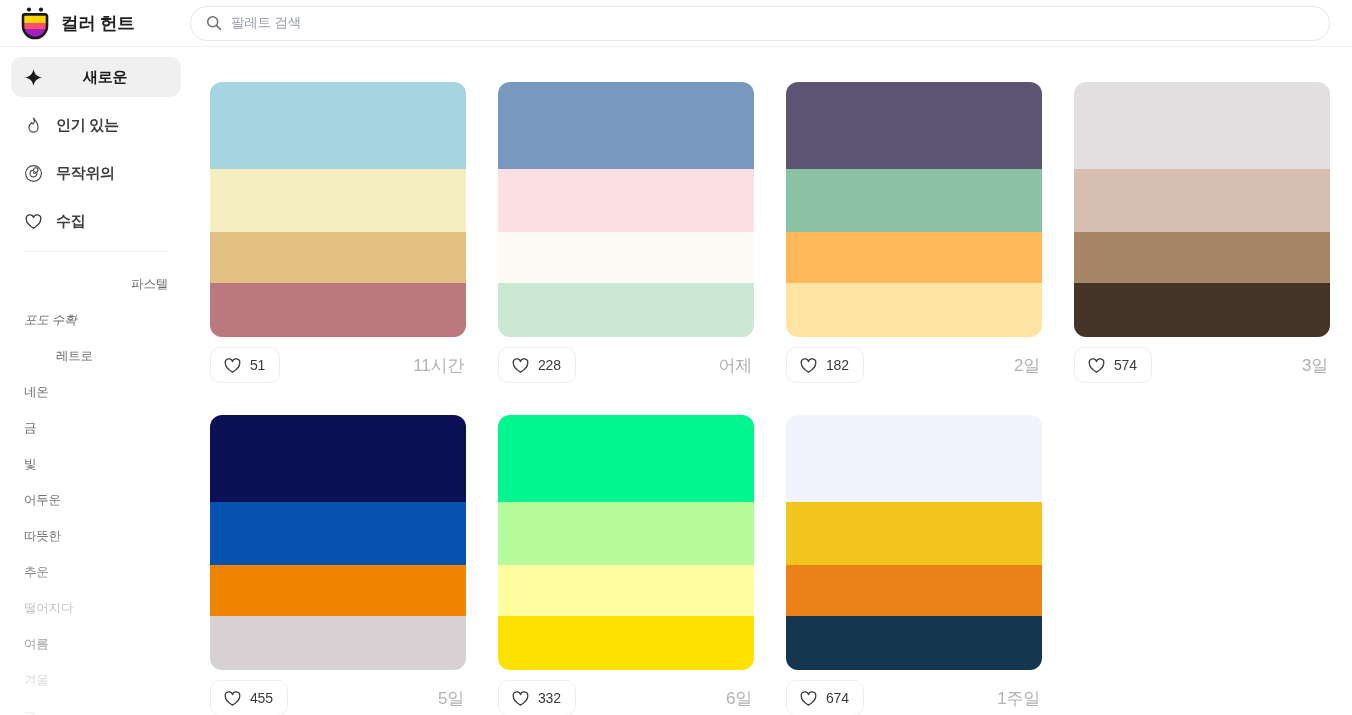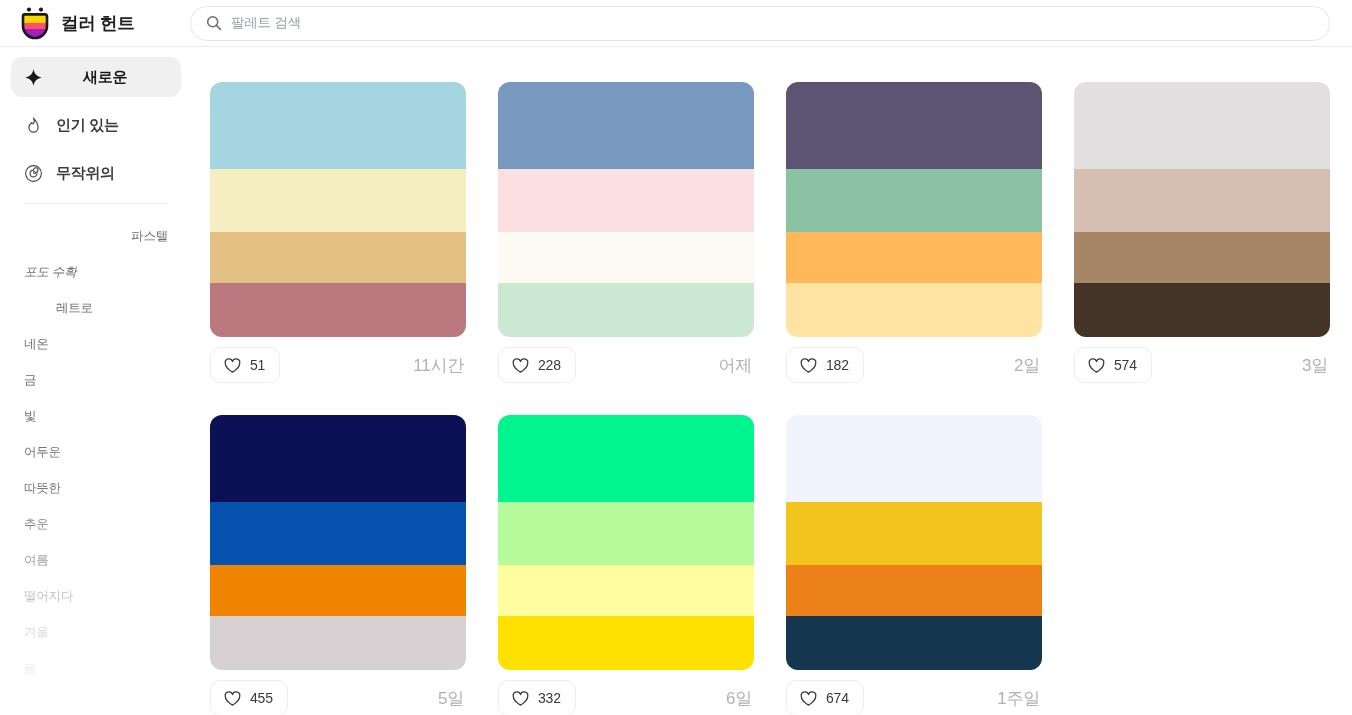--- a/index.html
+++ b/index.html
@@ -215,34 +215,42 @@
       </div>
       <div class="nav-item">
         <span class="nav-icon">
           <svg width="19" height="19" viewBox="0 0 20 20">
             <circle cx="10" cy="10" r="8.3" fill="none" stroke="#4a4a4a" stroke-width="1.2"></circle>
             <path d="M13.6 10 A3.6 3.6 0 1 1 10 6.4 A2.4 2.4 0 1 1 12.4 8.8 A1.2 1.2 0 1 1 11.2 7.6" fill="none" stroke="#4a4a4a" stroke-width="1.2" stroke-linecap="round"></path>
           </svg>
         </span>
         <span class="nav-label">무작위의</span>
       </div>
+      <div class="nav-item">
+        <span class="nav-icon">
+          <svg width="19" height="19" viewBox="0 0 20 20">
+            <path d="M10 17 C10 17 2.4 12.4 2.4 7.6 A3.9 3.9 0 0 1 10 5.9 A3.9 3.9 0 0 1 17.6 7.6 C17.6 12.4 10 17 10 17 Z" fill="none" stroke="#3a3a3a" stroke-width="1.35" stroke-linejoin="round"></path>
+          </svg>
+        </span>
+        <span class="nav-label">수집</span>
+      </div>
     </div>
   <div class="divider"></div>
   <div class="tag-list" id="tag-container">
       <div class="tag-item" style="opacity: 1; text-align: right;">파스텔</div>
       <div class="tag-item" style="opacity: 1; font-style: italic;">포도 수확</div>
       <div class="tag-item" style="opacity: 1; margin-left: 32px;">레트로</div>
       <div class="tag-item" style="opacity: 1;">네온</div>
       <div class="tag-item" style="opacity: 1;">금</div>
       <div class="tag-item" style="opacity: 1;">빛</div>
       <div class="tag-item" style="opacity: 0.95;">어두운</div>
       <div class="tag-item" style="opacity: 0.9;">따뜻한</div>
       <div class="tag-item" style="opacity: 0.8;">추운</div>
+      <div class="tag-item" style="opacity: 0.42;">떨어지다</div>
       <div class="tag-item" style="opacity: 0.65;">여름</div>
-      <div class="tag-item" style="opacity: 0.42;">떨어지다</div>
       <div class="tag-item" style="opacity: 0.25;">겨울</div>
       <div class="tag-item" style="opacity: 0.12;">봄</div>
     </div>
 </div>
 
 <div class="main">
   <div class="grid" id="grid-container">
       <div class="card">
         <div class="swatches">
           <div class="swatch" style="background: rgb(166, 213, 226); height: 34%;"></div>

